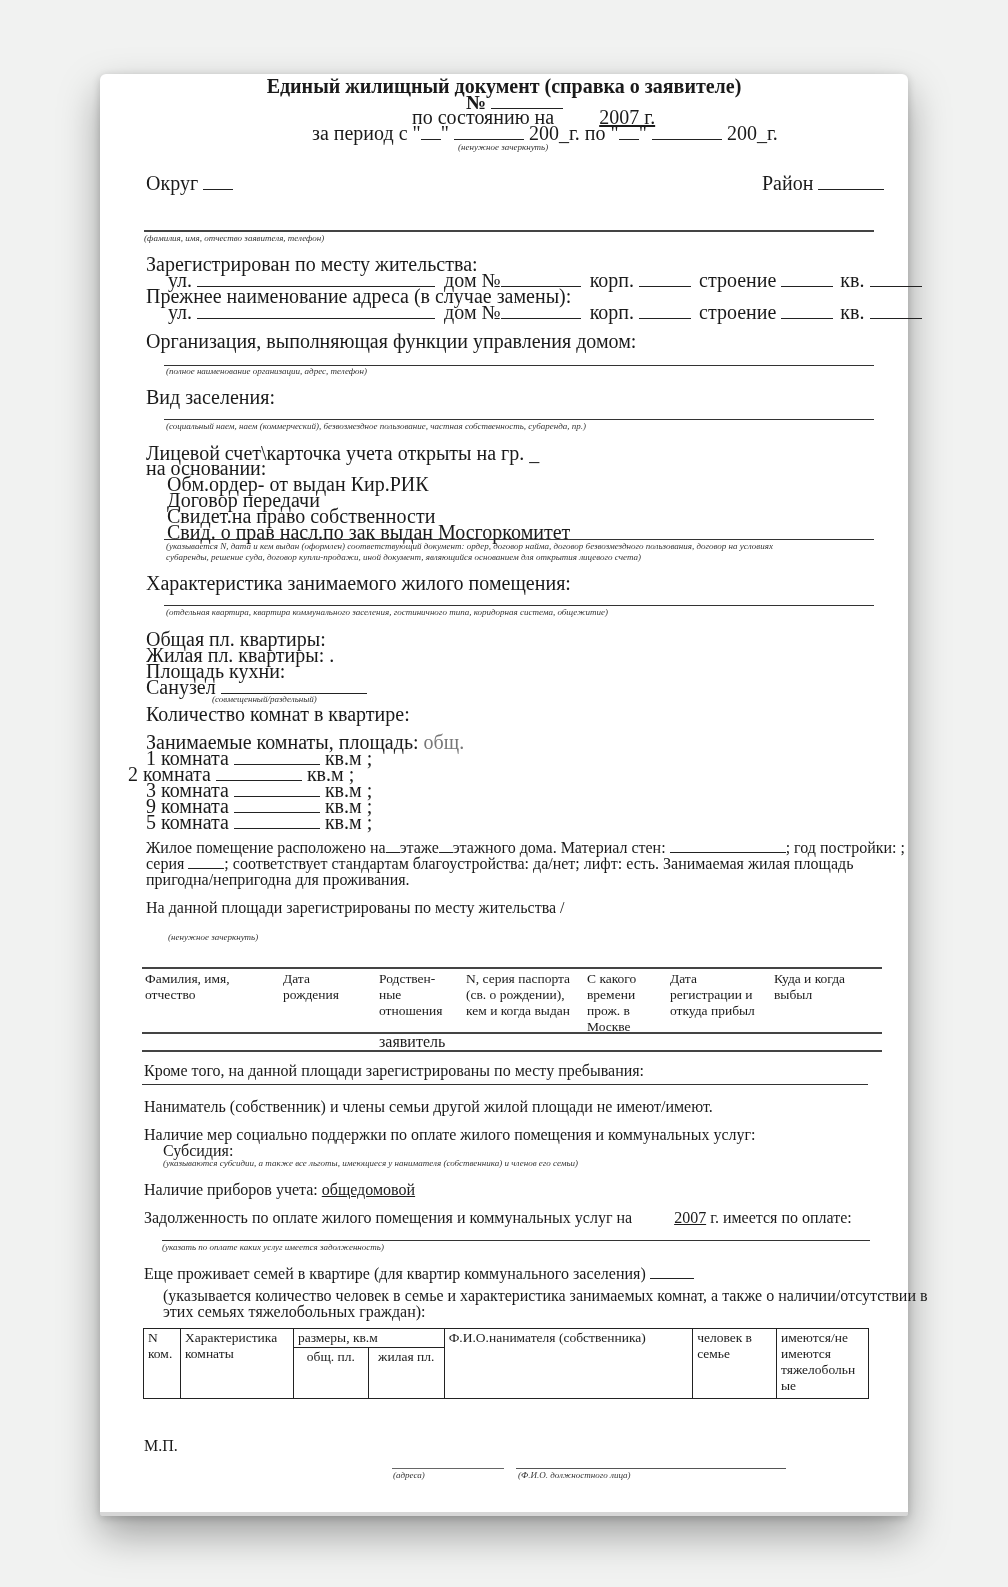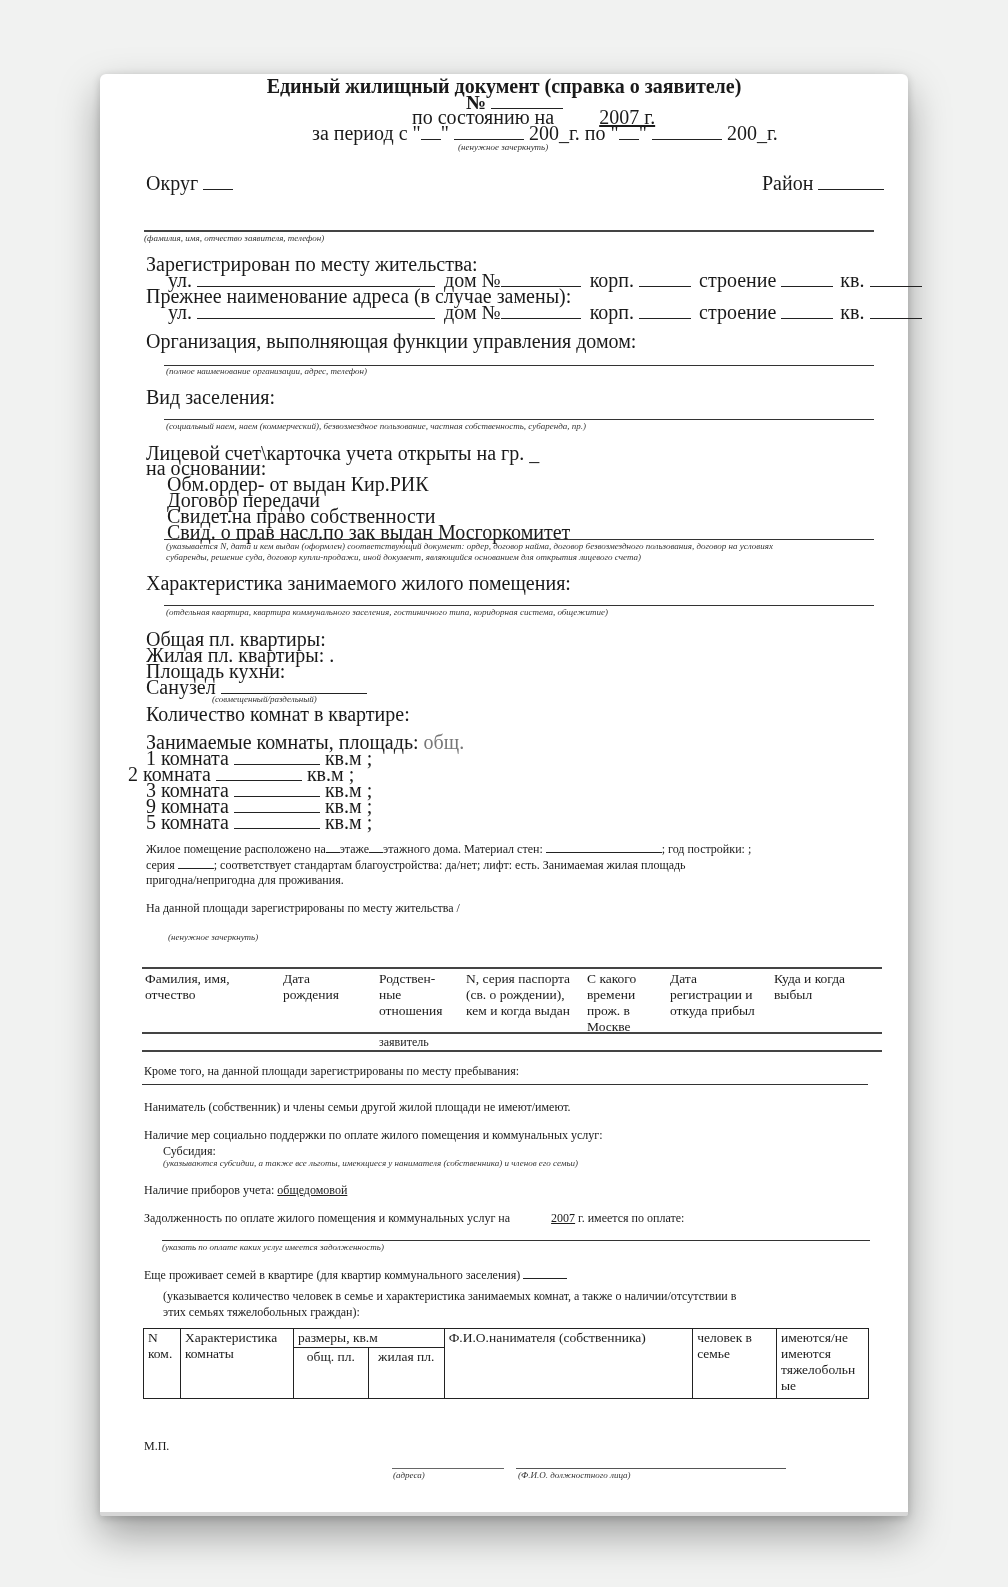--- a/index.html
+++ b/index.html
@@ -12,21 +12,21 @@
     }
     .page {
       position:absolute; left:100px; top:74px; width:808px; height:1438px;
       background:#ffffff;
       border-radius:6px 6px 2px 2px;
       box-shadow: 0 18px 40px rgba(0,0,0,0.35), 0 2px 8px rgba(0,0,0,0.18);
       border-bottom:4px solid #d6d6d6;
     }
     .abs { position:absolute; white-space:nowrap; }
     .t14 { font-size:20px; line-height:16px; }
-    .t13 { font-size:12px; line-height:16px; }
+    .t13 { font-size:16px; line-height:16px; }
     .note { font-size:9px; font-style:italic; color:#333; line-height:11px; }
     .bold { font-weight:bold; }
     .hr { position:absolute; height:0; border-top:1.5px solid #333; }
     .hr2 { position:absolute; height:0; border-top:2px solid #444; }
     .blank { display:inline-block; border-bottom:1.2px solid #222; height:12px; vertical-align:baseline; }
     .u { text-decoration:underline; }
     table.t1 { position:absolute; border-collapse:collapse; }
     table.t1 td { vertical-align:top; font-size:13.5px; line-height:16px; padding:2px 3px; white-space:nowrap; }
     table.t2 { position:absolute; border-collapse:collapse; border:1.6px solid #222; }
     table.t2 td { border:1.2px solid #222; vertical-align:top; font-size:13.5px; line-height:16px; padding:1px 4px; }

